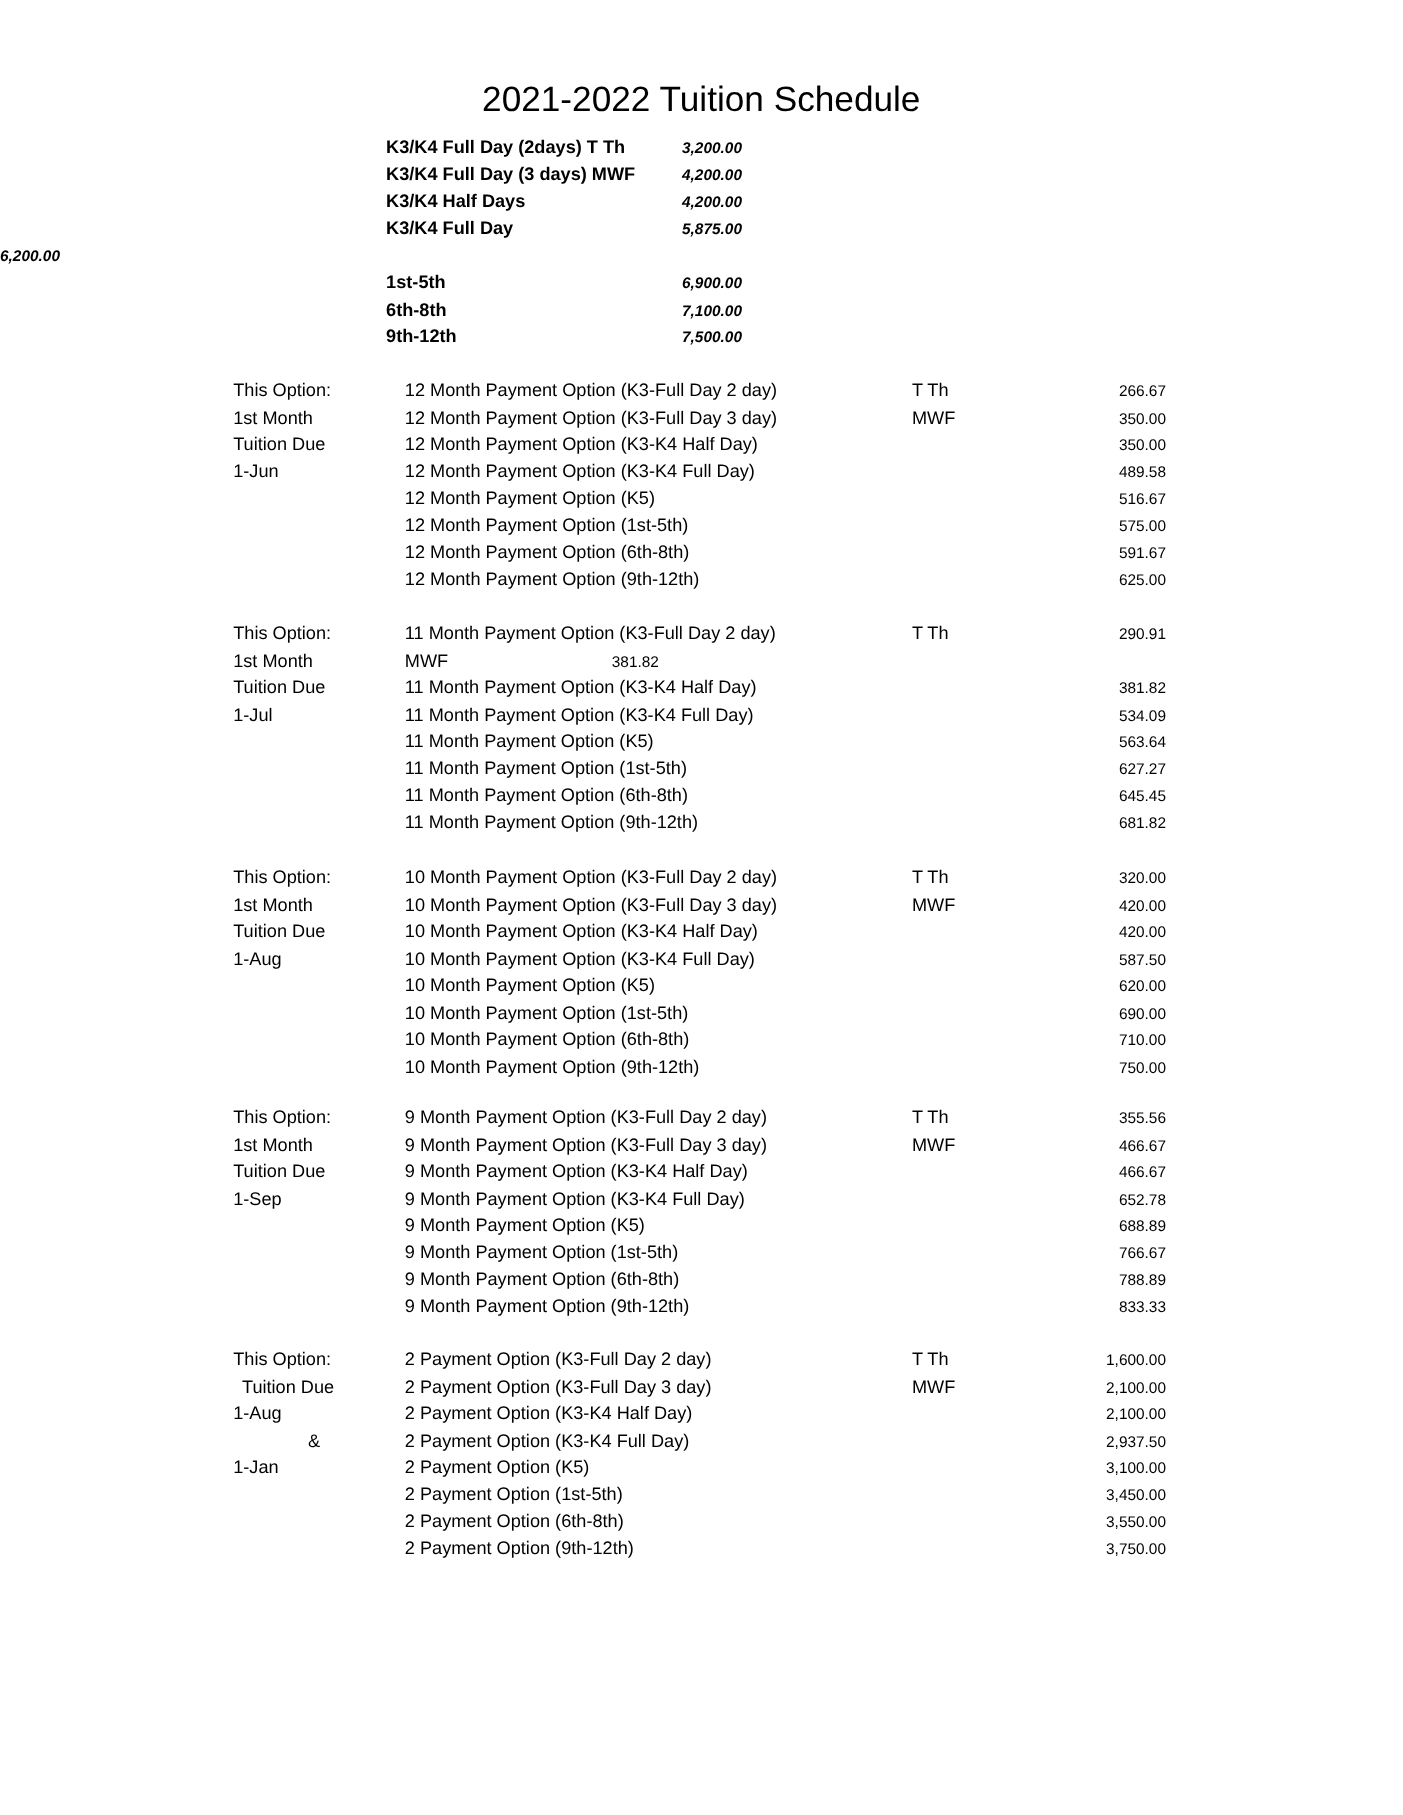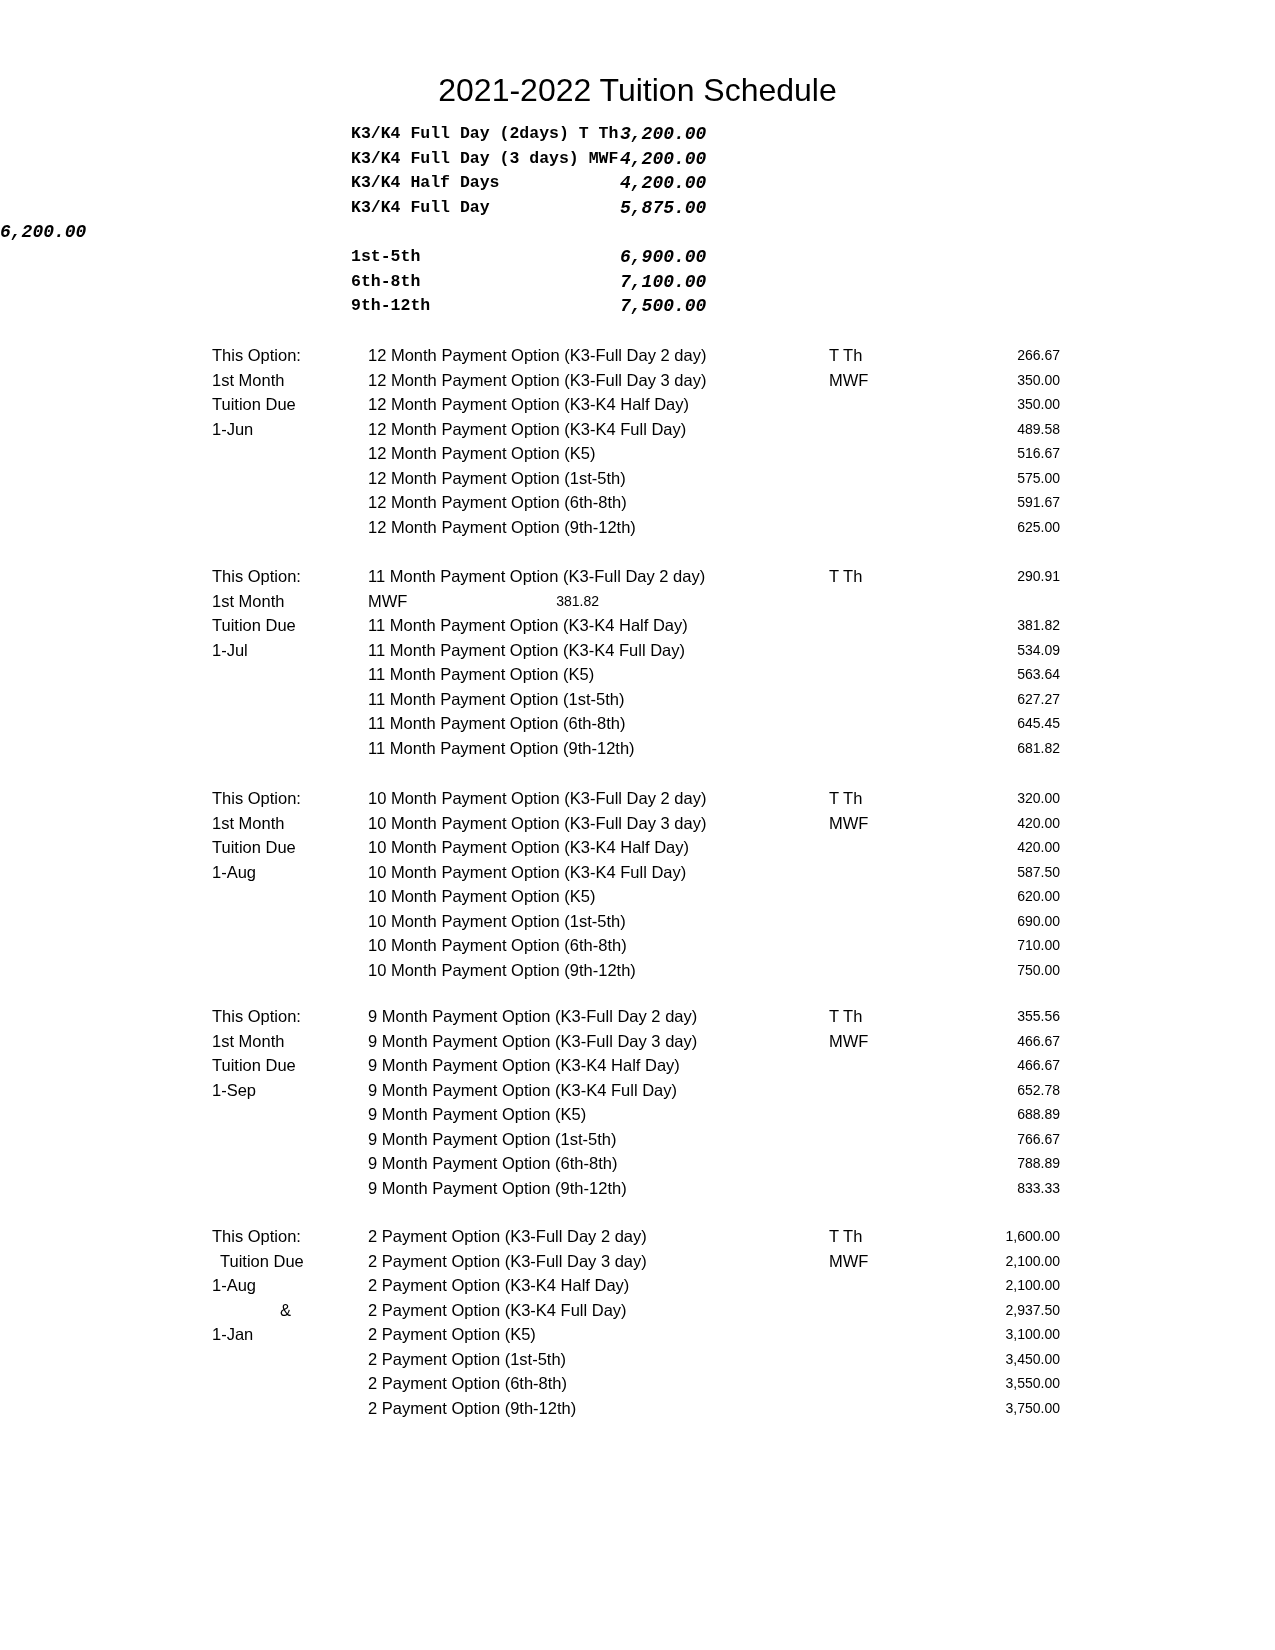--- a/index.html
+++ b/index.html
@@ -40,37 +40,36 @@
   .rates {
     position: absolute;
     top: 122px;
     left: 0;
     width: 1275px;
   }
   .rate-row {
     display: flex;
     height: 24.6px;
     align-items: center;
-    font-family: Liberation Mono, monospace;
   }
   .rate-label {
     width: 620px;
     padding-left: 351px;
     box-sizing: border-box;
     font-size: 16.5px;
     font-weight: bold;
     line-height: 24.6px;
     white-space: nowrap;
   }
   .rate-amount {
     width: 345px;
     box-sizing: border-box;
     padding-right: 310px;
     text-align: right;
-    font-size: 18px;
+    font-size: 14px;
     font-weight: bold;
     font-style: italic;
     line-height: 24.6px;
     white-space: nowrap;
   }
 
   
   .block {
     position: absolute;
     left: 0;

